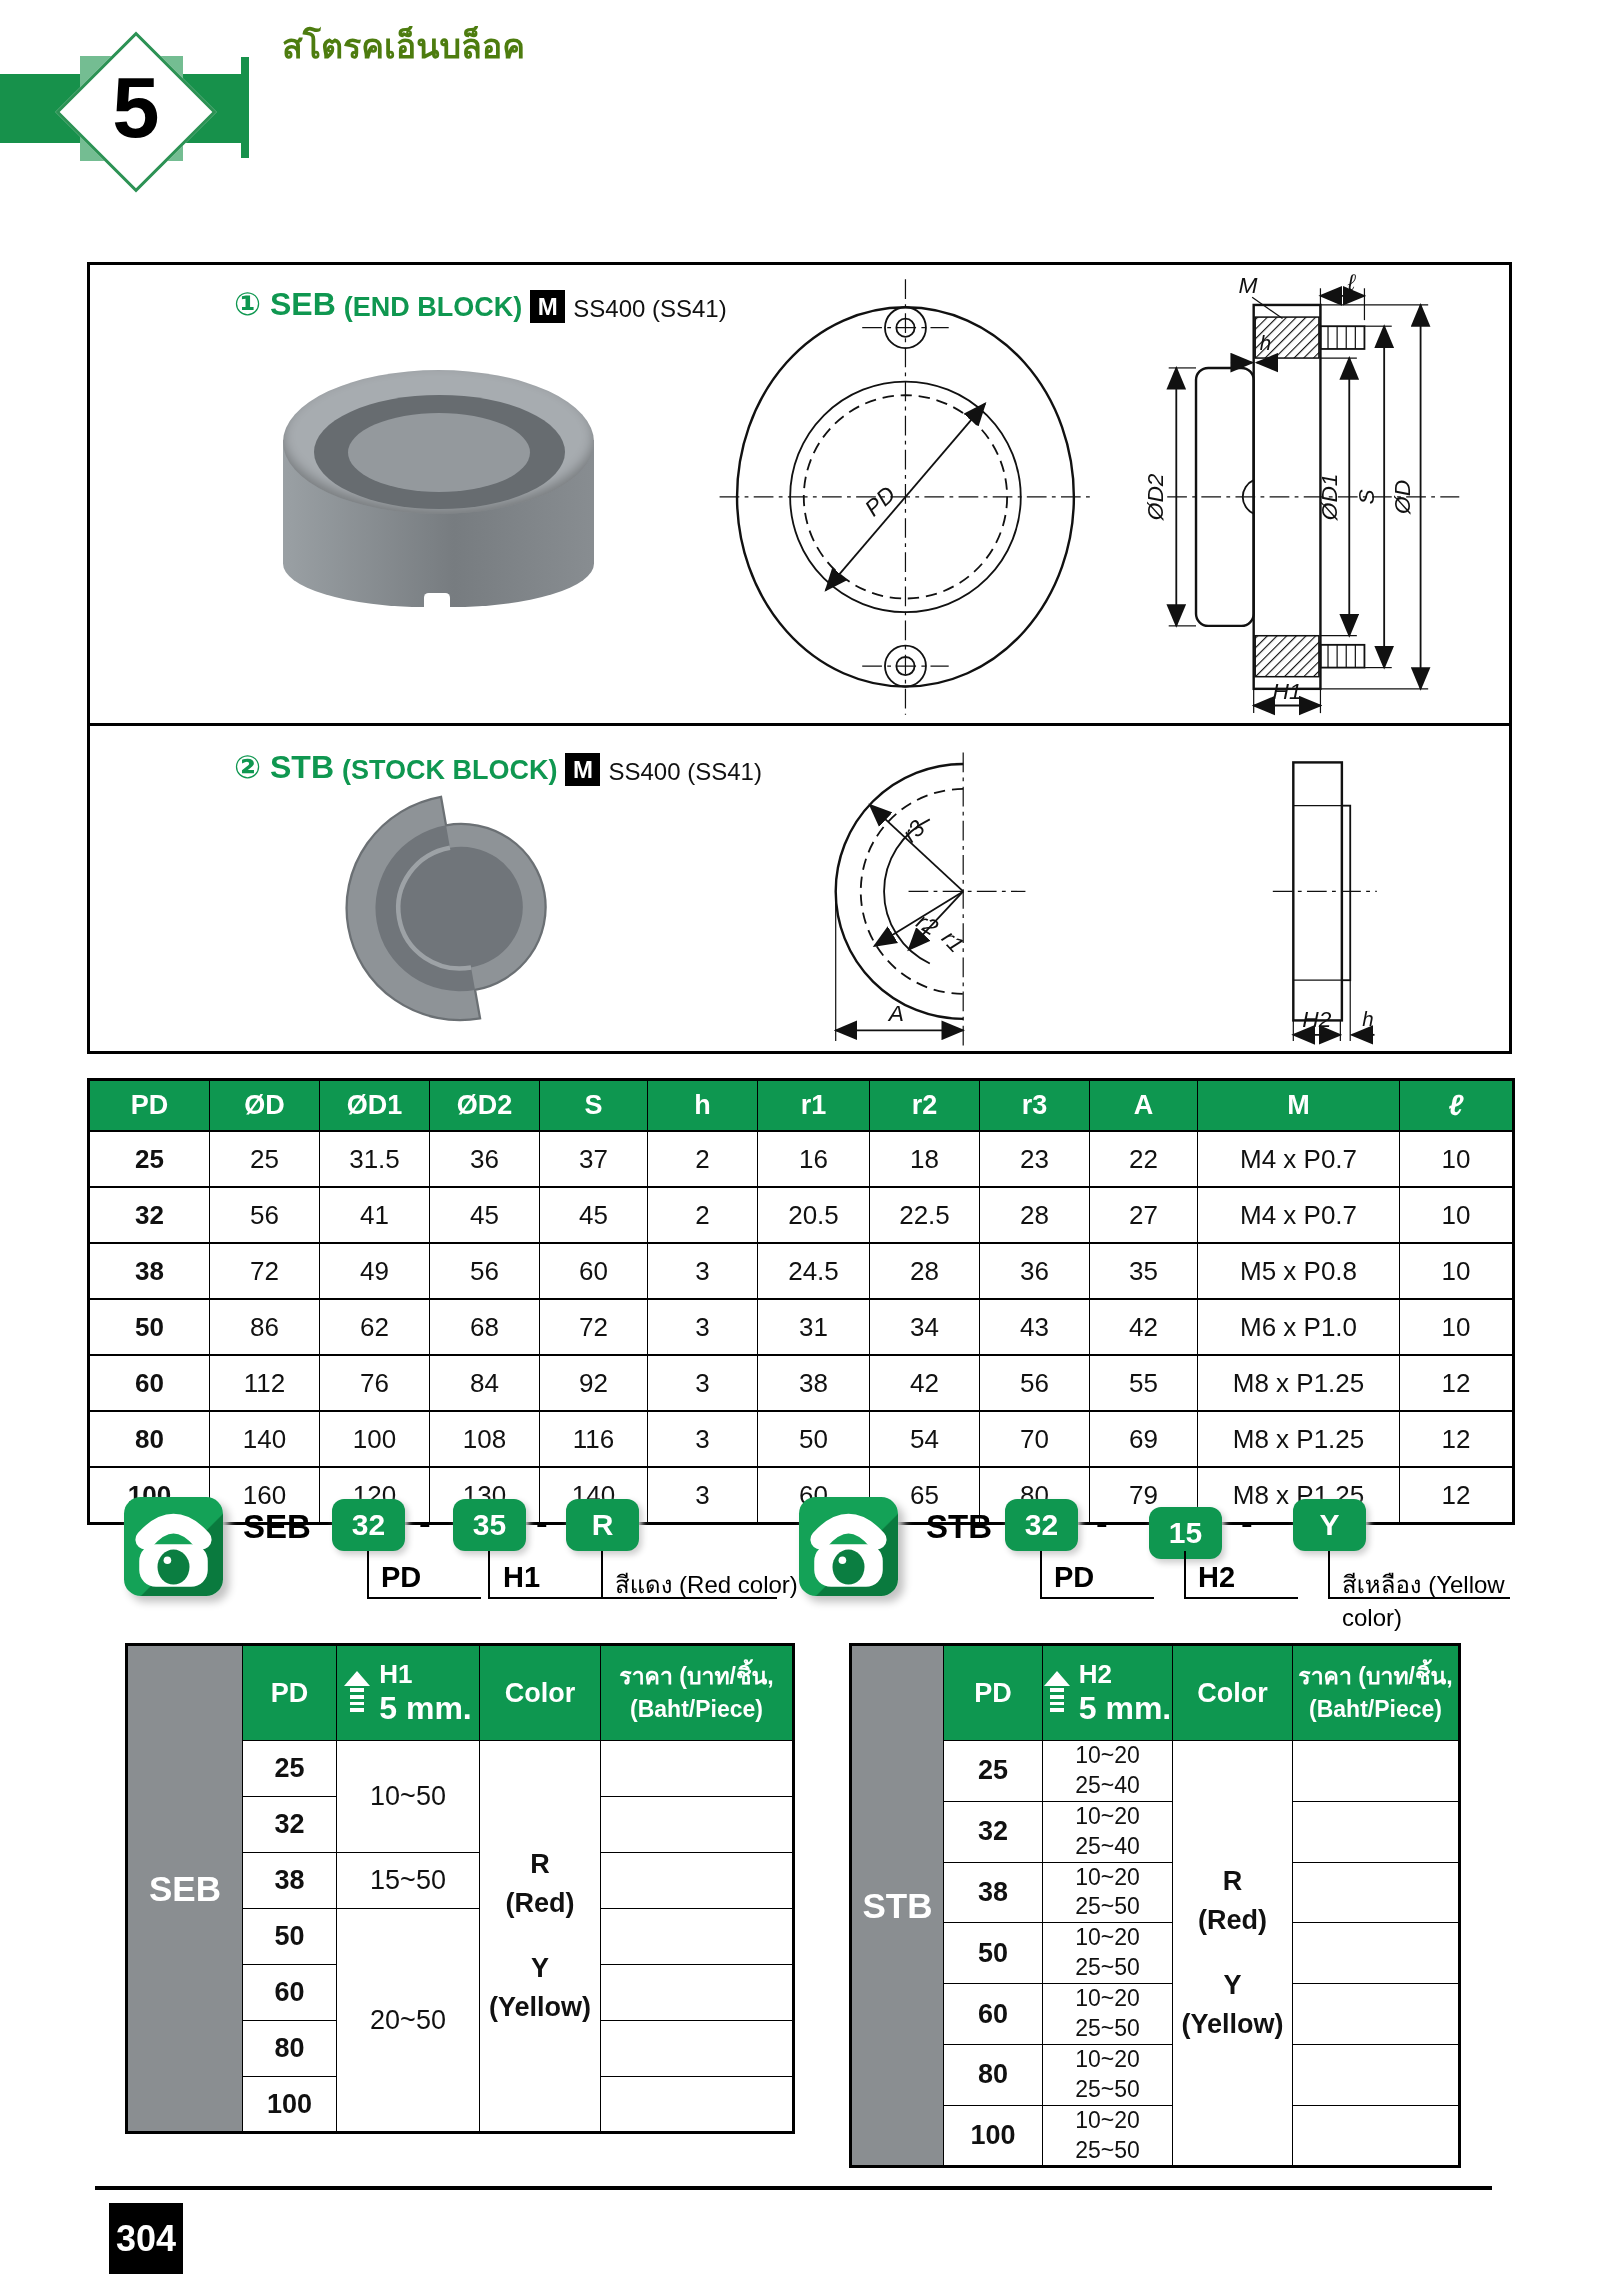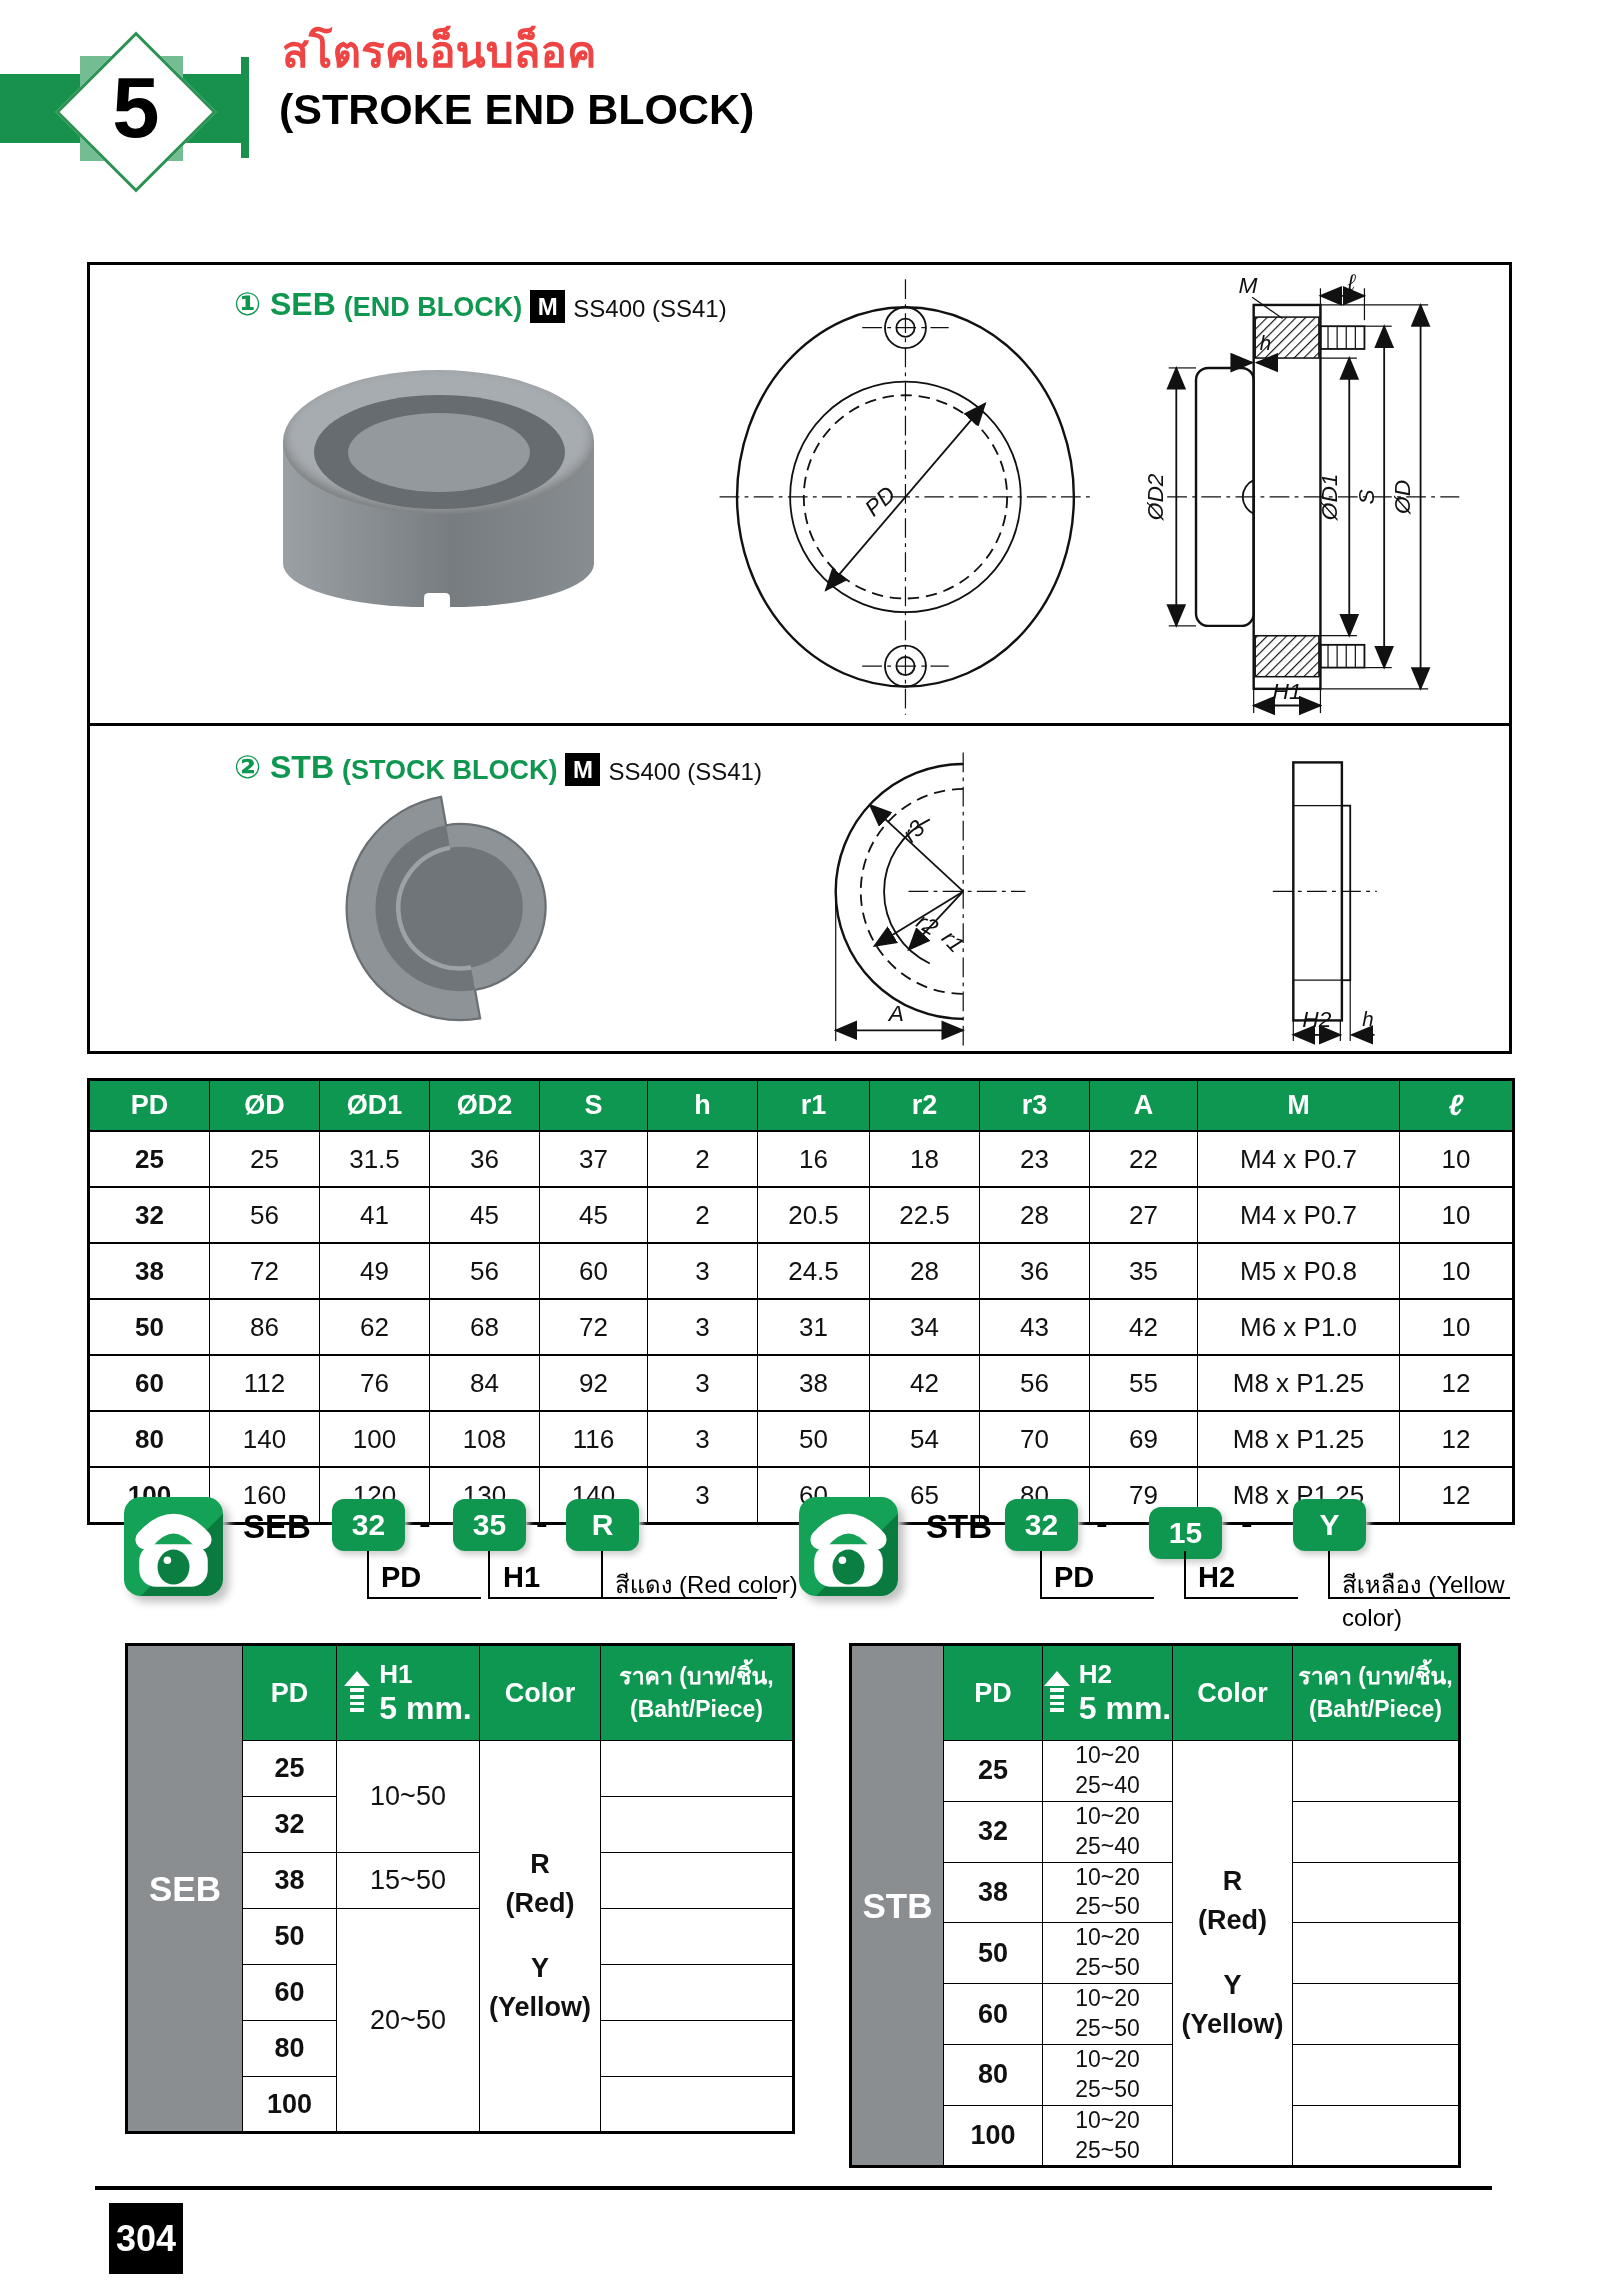--- a/index.html
+++ b/index.html
@@ -7,21 +7,21 @@
         font-family:"Liberation Sans","DejaVu Sans",sans-serif;color:#111;overflow:hidden}
   .abs{position:absolute}
 
   
   .hbar{left:0;top:74px;width:241px;height:69px;background:#17914b}
   .htick{left:241px;top:57px;width:7.6px;height:101px;background:#17914b}
   .hsq{left:80px;top:56px;width:103px;height:105px;background:#74bd92}
   .hdiamond{left:79px;top:55px;width:108px;height:108px;background:#fff;border:3px solid #2c9254;transform:rotate(45deg)}
   .hnum{left:79px;top:46px;width:114px;height:123px;display:flex;align-items:center;justify-content:center;
         font-size:85px;font-weight:600;color:#000}
-  .title-th{left:282px;top:27px;font-size:44px;font-weight:bold;line-height:1.15;color:#ef4444}
+  .title-th{left:282px;top:27px;font-size:34px;font-weight:bold;line-height:1.15;color:#4d7c0f}
   .title-en{left:279px;top:85px;font-size:43px;font-weight:bold;color:#000}
 
   
   .panel{left:87px;top:262px;width:1419px;height:786px;border:3px solid #000;background:#fff}
   .pdivider{left:0;top:458px;width:100%;height:3px;background:#000}
   .sec-title{display:flex;align-items:flex-end;gap:8px}
   .sec-code{color:#0f9750;font-weight:bold;font-size:32px}
   .sec-name{color:#0f9750;font-weight:bold;font-size:27px}
   .badge{background:#000;color:#fff;font-weight:bold;font-size:24px;width:35px;height:33px;
          display:flex;align-items:center;justify-content:center}
@@ -101,21 +101,20 @@
 <body>
 
 <div class="page">
 
   <div class="abs hbar"></div>
   <div class="abs htick"></div>
   <div class="abs hsq"></div>
   <div class="abs hdiamond"></div>
   <div class="abs hnum">5</div>
   <div class="abs title-th">สโตรคเอ็นบล็อค</div>
-  <div class="abs title-en">(STROKE END BLOCK)</div>
 
   <div class="abs panel">
     <div class="abs pdivider"></div>
 
     <div class="abs sec-title" style="left:144px;top:20px">
       <span class="sec-code"><span>①</span> <span>SEB</span></span>
       <span class="sec-name">(END BLOCK)</span>
       <span class="badge">M</span>
       <span class="mat">SS400 (SS41)</span>
     </div>

